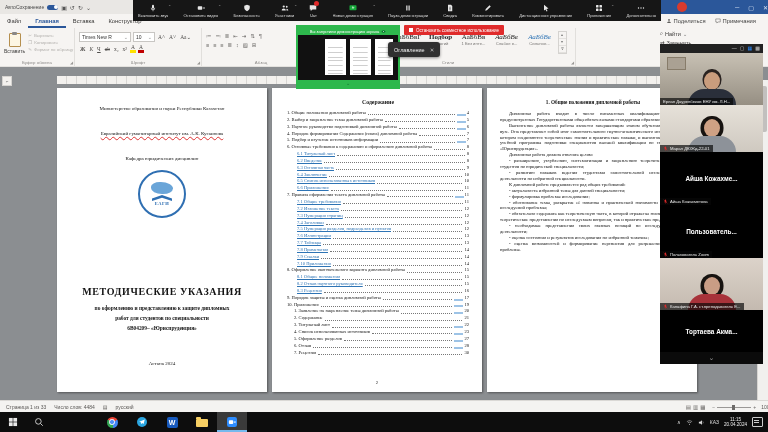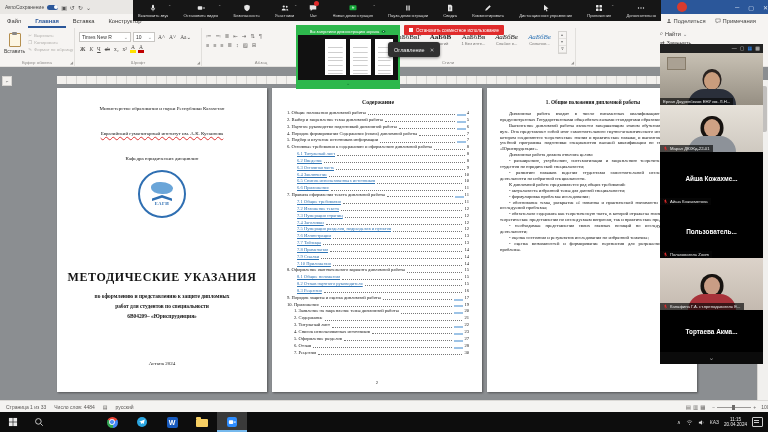--- a/index.html
+++ b/index.html
@@ -61,21 +61,21 @@
   .page{position:absolute;top:8px;width:210px;height:304px;background:#fff;box-shadow:1px 1px 2px rgba(0,0,0,.4);}
   #page1{left:57px;} #page2{left:272px;} #page3{left:487px;}
   .p1{font-family:"Liberation Serif",serif;color:#141414;text-align:center;}
   .p1-head{font-size:5px;margin-top:16px;line-height:9px;}
   .wavy{text-decoration:underline;text-decoration-style:wavy;text-decoration-color:#d33;text-decoration-thickness:.5px;}
   .logo{width:44px;height:44px;margin:7px auto 0;border:2px solid #2f6fb2;border-radius:50%;
     display:flex;flex-direction:column;align-items:center;justify-content:center;background:#fff;}
   .logo .map{width:22px;height:12px;background:#6aa5d8;border-radius:40% 55% 45% 50%;}
   .logo .book{width:20px;height:6px;margin-top:1px;background:#2f6fb2;clip-path:polygon(0 60%,50% 0,100% 60%,100% 100%,50% 45%,0 100%);}
   .logo .lg-t{font-size:4.5px;font-weight:bold;color:#2f6fb2;letter-spacing:.5px;}
-  .p1-title{font-size:12px;font-weight:bold;letter-spacing:.6px;margin-top:52px;}
+  .p1-title{font-size:10px;font-weight:bold;letter-spacing:.6px;margin-top:68px;}
   .p1-sub{font-size:5.4px;font-weight:bold;line-height:10px;margin-top:6px;}
   .p1-footer{position:absolute;bottom:26px;left:0;right:0;font-size:5px;}
   .toc{padding:11px 13px 0 15px;font-family:"Liberation Serif",serif;color:#161616;}
   .toc-title{text-align:center;font-weight:bold;font-size:5.8px;margin-bottom:5px;}
   .toc-row{display:flex;align-items:flex-end;font-size:4.6px;line-height:6.85px;}
   .toc-row .toc-t{white-space:nowrap;overflow:hidden;max-width:158px;}
   .toc-row.lvl1{padding-left:10px;} .toc-row.lvl2{padding-left:7px;}
   .toc-row .toc-t.link{color:#2e74b5;text-decoration:underline;}
   .toc-dots{flex:1;min-width:4px;border-bottom:1px dotted #777;margin:0 2px 1.5px 2px;}
   .toc-mark{width:9px;border-bottom:2px solid #9dc3e6;margin:0 1px 1px 0;}
@@ -298,21 +298,21 @@
             </div>
             <div class="style-cell selected">
               <span class="samp">АаБбВв</span>
               <span class="slabel">1 Обычный</span>
             </div>
             <div class="style-cell">
               <span class="samp">АаБбВвГ</span>
               <span class="slabel">Подзагол...</span>
             </div>
             <div class="style-cell">
-              <span class="samp b">АаБбВ</span>
+              <span class="samp b">Подбор</span>
               <span class="slabel">Строгий</span>
             </div>
             <div class="style-cell">
               <span class="samp">АаБбВв</span>
               <span class="slabel">1 Без инте...</span>
             </div>
             <div class="style-cell">
               <span class="samp i">АаБбВв</span>
               <span class="slabel">Слабое в...</span>
             </div>

